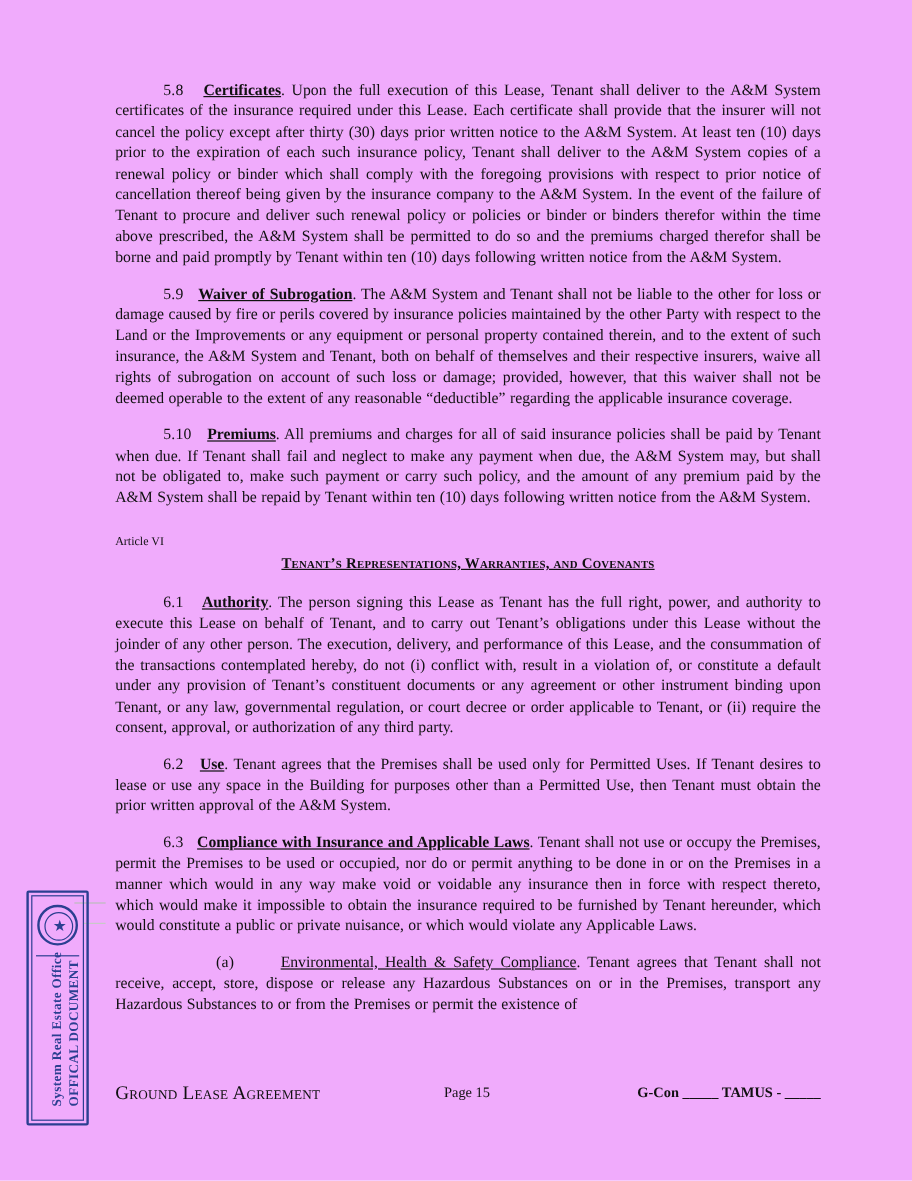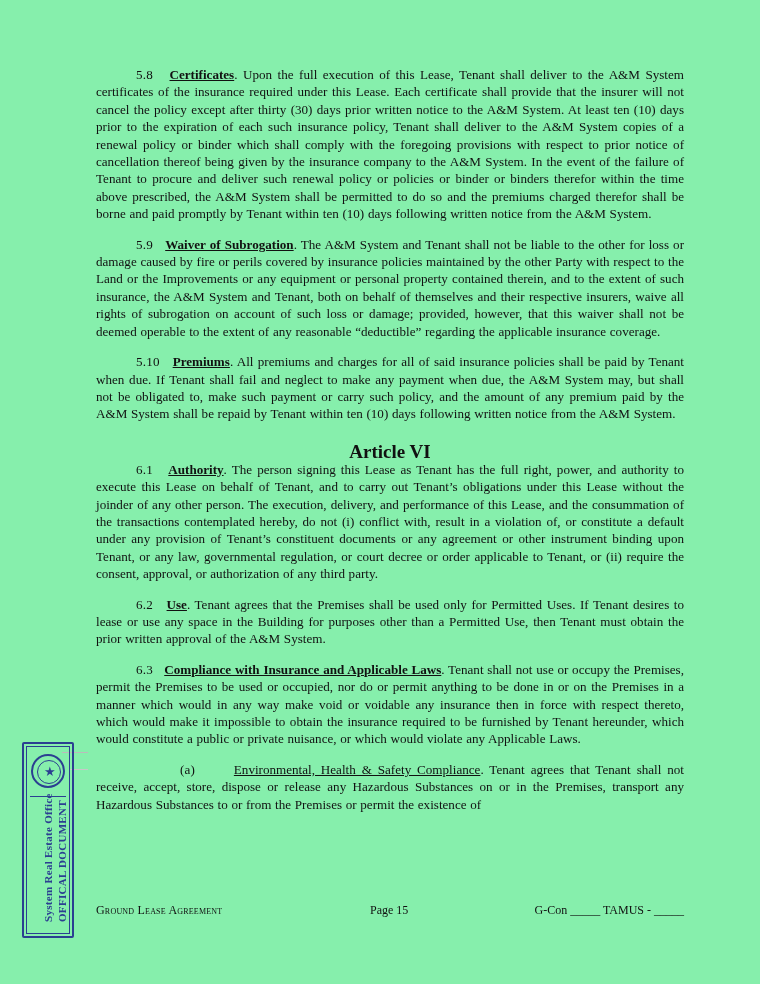--- a/index.html
+++ b/index.html
@@ -12,21 +12,21 @@
     height: 984px;
     position: relative;
     font-family: "Liberation Serif", serif;
     color: #111111;
   }
   .page {
     position: absolute;
     left: 0; top: 0;
     width: 760px;
     height: 984px;
-    background: #86efac;
+    background: #f0abfc;
     overflow: hidden;
   }
   .content {
     position: absolute;
     left: 96px;
     top: 66px;
     width: 588px;
   }
   p.para {
     margin: 0 0 13px 0;
@@ -45,23 +45,22 @@
   }
   .term {
     font-weight: bold;
     text-decoration: underline;
   }
   .term-plain {
     text-decoration: underline;
     margin-left: 21px;
   }
   .article-head {
-    text-align: center;
-    font-weight: bold;
-    font-size: 19px;
+    font-weight: normal;
+    font-size: 10px;
     margin: 20px 0 1px 0;
     line-height: 17px;
   }
   .article-sub {
     text-align: center;
     font-weight: bold;
     font-size: 12.4px;
     margin: 0 0 15px 0;
     text-decoration: underline;
     line-height: 17px;
@@ -79,35 +78,36 @@
     width: 588px;
     font-size: 11px;
     height: 16px;
   }
   .footer .f-left {
     position: absolute;
     left: 0;
     top: 0;
     font-variant: small-caps;
     letter-spacing: 0.2px;
-    font-size: 12px;
+    font-size: 16px;
   }
   .footer .f-center {
     position: absolute;
     left: 274px;
     top: 0;
     font-size: 12px;
     text-align: right;
   }
   .footer .f-right {
     position: absolute;
     right: 0;
     top: 0;
     font-size: 12px;
     white-space: nowrap;
+    font-weight: bold;
   }
 
   
   .stamp {
     position: absolute;
     left: 22px;
     top: 742px;
     width: 52px;
     height: 196px;
   }
@@ -208,20 +208,21 @@
 
   <div class="content">
 
     <p class="para"><span class="indent"></span><span class="num">5.8</span>&nbsp;&nbsp;&nbsp;<span class="term">Certificates</span><span>.  Upon the full execution of this Lease, Tenant shall deliver to the A&amp;M System certificates of the insurance required under this Lease.  Each certificate shall provide that the insurer will not cancel the policy except after thirty (30) days prior written notice to the A&amp;M System.  At least ten (10) days prior to the expiration of each such insurance policy, Tenant shall deliver to the A&amp;M System copies of a renewal policy or binder which shall comply with the foregoing provisions with respect to prior notice of cancellation thereof being given by the insurance company to the A&amp;M System.  In the event of the failure of Tenant to procure and deliver such renewal policy or policies or binder or binders therefor within the time above prescribed, the A&amp;M System shall be permitted to do so and the premiums charged therefor shall be borne and paid promptly by Tenant within ten (10) days following written notice from the A&amp;M System.</span></p>
 
     <p class="para"><span class="indent"></span><span class="num">5.9</span>&nbsp;&nbsp;&nbsp;<span class="term">Waiver of Subrogation</span><span>.  The A&amp;M System and Tenant shall not be liable to the other for loss or damage caused by fire or perils covered by insurance policies maintained by the other Party with respect to the Land or the Improvements or any equipment or personal property contained therein, and to the extent of such insurance, the A&amp;M System and Tenant, both on behalf of themselves and their respective insurers, waive all rights of subrogation on account of such loss or damage; provided, however, that this waiver shall not be deemed operable to the extent of any reasonable “deductible” regarding the applicable insurance coverage.</span></p>
 
     <p class="para"><span class="indent"></span><span class="num">5.10</span>&nbsp;&nbsp;&nbsp;<span class="term">Premiums</span><span>.  All premiums and charges for all of said insurance policies shall be paid by Tenant when due.  If Tenant shall fail and neglect to make any payment when due, the A&amp;M System may, but shall not be obligated to, make such payment or carry such policy, and the amount of any premium paid by the A&amp;M System shall be repaid by Tenant within ten (10) days following written notice from the A&amp;M System.</span></p>
 
     <div class="article-head">Article VI</div>
+    <div class="article-sub">Tenant’s Representations, Warranties, and Covenants</div>
 
     <p class="para"><span class="indent"></span><span class="num">6.1</span>&nbsp;&nbsp;&nbsp;<span class="term">Authority</span><span>.  The person signing this Lease as Tenant has the full right, power, and authority to execute this Lease on behalf of Tenant, and to carry out Tenant’s obligations under this Lease without the joinder of any other person.  The execution, delivery, and performance of this Lease, and the consummation of the transactions contemplated hereby, do not (i) conflict with, result in a violation of, or constitute a default under any provision of Tenant’s constituent documents or any agreement or other instrument binding upon Tenant, or any law, governmental regulation, or court decree or order applicable to Tenant, or (ii) require the consent, approval, or authorization of any third party.</span></p>
 
     <p class="para"><span class="indent"></span><span class="num">6.2</span>&nbsp;&nbsp;&nbsp;<span class="term">Use</span><span>.  Tenant agrees that the Premises shall be used only for Permitted Uses.  If Tenant desires to lease or use any space in the Building for purposes other than a Permitted Use, then Tenant must obtain the prior written approval of the A&amp;M System.</span></p>
 
     <p class="para"><span class="indent"></span><span class="num">6.3</span>&nbsp;&nbsp;&nbsp;<span class="term">Compliance with Insurance and Applicable Laws</span><span>.  Tenant shall not use or occupy the Premises, permit the Premises to be used or occupied, nor do or permit anything to be done in or on the Premises in a manner which would in any way make void or voidable any insurance then in force with respect thereto, which would make it impossible to obtain the insurance required to be furnished by Tenant hereunder, which would constitute a public or private nuisance, or which would violate any Applicable Laws.</span></p>
 
 
     <p class="para"><span class="sub-indent"></span><span class="num">(a)</span>&nbsp;&nbsp;&nbsp;<span class="term-plain">Environmental, Health &amp; Safety Compliance</span><span>.  Tenant agrees that Tenant shall not receive, accept, store, dispose or release any Hazardous Substances on or in the Premises, transport any Hazardous Substances to or from the Premises or permit the existence of</span></p>
 

